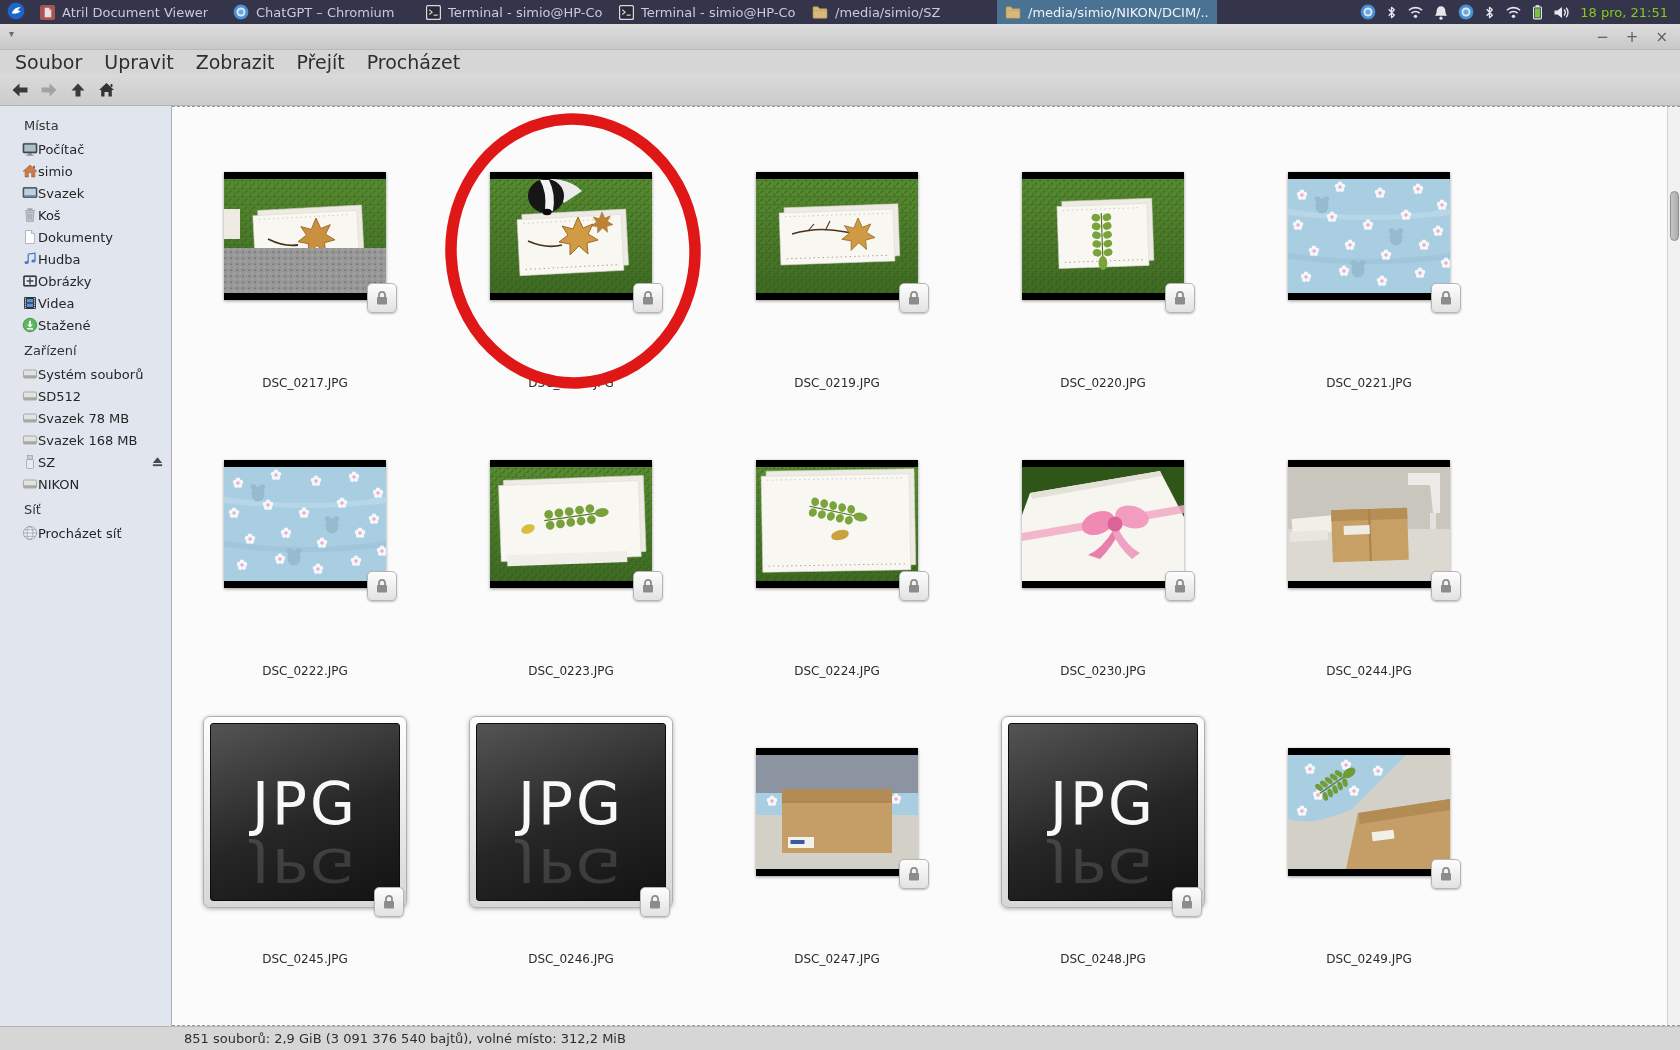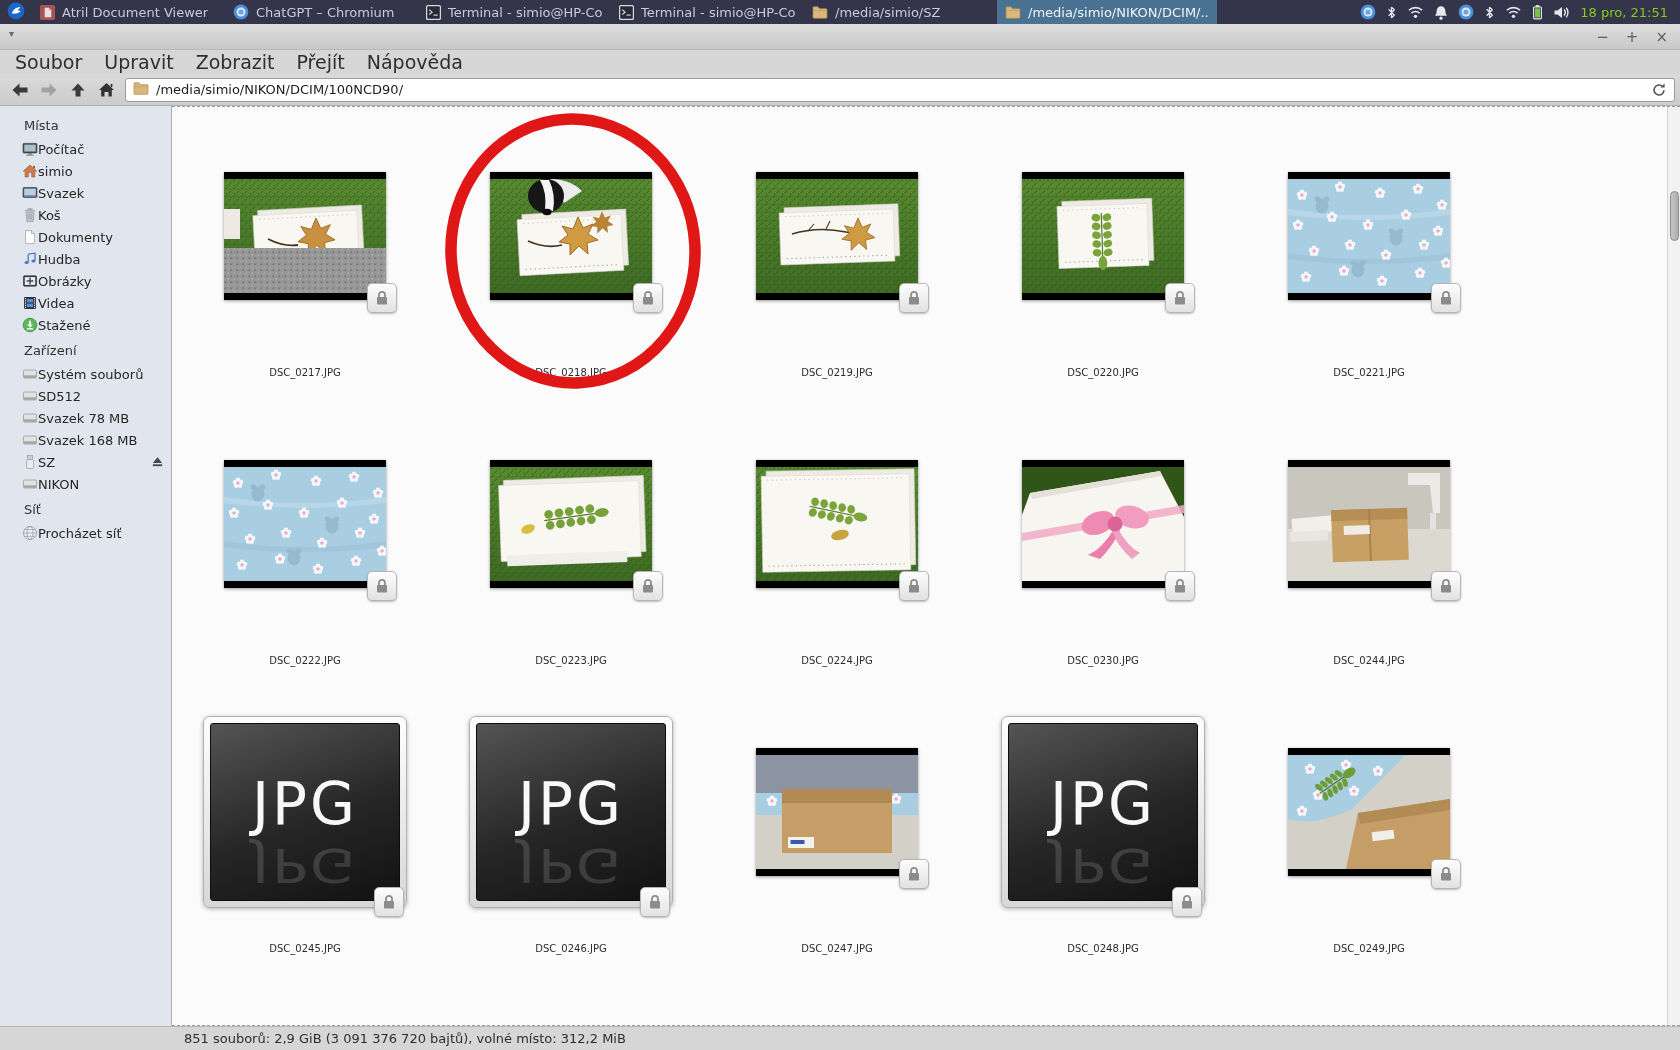--- a/index.html
+++ b/index.html
@@ -42,21 +42,21 @@
   .fileview{flex:1;background:#fbfbfb;position:relative;border-top:1px dashed #9a9a9a;border-bottom:1px dashed #9a9a9a;overflow:hidden}
   .grid{display:grid;grid-template-columns:repeat(5,266px);grid-auto-rows:288px;padding:9px 0 0 0}
   .cell{display:flex;flex-direction:column;align-items:center}
   .thumb-zone{height:240px;display:flex;align-items:center;justify-content:center;position:relative}
   .photo-thumb{position:relative;background:#000;padding:7px 0;box-shadow:0 1px 3px rgba(0,0,0,.4)}
   .photo-thumb svg{display:block}
   .jpg-frame{position:relative;width:204px;height:192px;border-radius:7px;background:linear-gradient(#fefefe,#d7d7d7);border:1px solid #b0b0b0;box-shadow:0 1px 4px rgba(0,0,0,.3);padding:6px}
   .jpg-inner{width:100%;height:100%;border-radius:3px;background:linear-gradient(160deg,#545454 0%,#262626 55%,#121212 100%);display:flex;align-items:center;justify-content:center;overflow:hidden;position:relative;border:1px solid #0c0c0c}
   .jpg-text{color:#f8f8f8;font-size:58px;letter-spacing:3px;line-height:1;position:relative;top:-8px}
   .jpg-reflect{position:absolute;left:50%;transform:translateX(-50%) scaleY(-0.8);top:112px;color:#fff;opacity:.14;font-size:58px;letter-spacing:3px;line-height:1}
-  .file-label{margin-top:11px;font-size:10px;color:#2b2b2b}
+  .file-label{margin-top:20px;font-size:12px;color:#2b2b2b}
   .lock-emblem{position:absolute;width:30px;height:30px;border-radius:5px;background:linear-gradient(#fdfdfd,#e2e2e2);border:1px solid #b5b5b5;display:flex;align-items:center;justify-content:center;box-shadow:0 1px 2px rgba(0,0,0,.25)}
   .lock-photo{right:-11px;bottom:-13px}
   .lock-frame{right:2px;bottom:-10px}
 
   .annotation-svg{position:absolute;left:0;top:0;pointer-events:none}
   .scrollbar{position:absolute;right:0;top:0;bottom:0;width:13px;background:#f1f1f1;border-left:1px solid #d2d2d2}
   .scroll-thumb{position:absolute;top:84px;left:1.5px;width:9px;height:50px;border-radius:5px;background:linear-gradient(90deg,#c6c6c6,#adadad);border:1px solid #8d8d8d}
 
   .statusbar{height:24px;background:#d6d6d6;border-top:1px solid #b5b5b5;display:flex;align-items:center;font-size:13px;color:#2e2e2e;padding-left:184px;flex-shrink:0}
 </style>
@@ -208,21 +208,21 @@
         <span>+</span>
         <span>×</span>
       </span>
     </div>
 
     <div class="menubar" id="menubar">
         <span class="menu-item">Soubor</span>
         <span class="menu-item">Upravit</span>
         <span class="menu-item">Zobrazit</span>
         <span class="menu-item">Přejít</span>
-        <span class="menu-item">Nápověda</span>
+        <span class="menu-item">Procházet</span>
       </div>
 
     <div class="toolbar">
       <span class="nav-btn">
         <svg width="18" height="16" viewBox="0 0 18 16">
             <path d="M8.5 1.5 L1.5 8 l7 6.5 V10.5 H16.5 v-5 H8.5 Z" fill="#3a3a3a"></path>
           </svg>
       </span>
       <span class="nav-btn">
         <svg width="18" height="16" viewBox="0 0 18 16">
@@ -233,35 +233,20 @@
         <svg width="16" height="16" viewBox="0 0 16 16">
             <path d="M1.5 8.5 L8 1.5 l6.5 7 H10.5 V14.5 h-5 V8.5 Z" fill="#3a3a3a"></path>
           </svg>
       </span>
       <span class="nav-btn">
         <svg width="17" height="16" viewBox="0 0 17 16">
             <path d="M8.5 1 L16 8 h-2.2 v6.5 H10.5 V10 h-4 v4.5 H3.2 V8 H1 Z" fill="#333333"></path>
             <rect x="12.6" y="2" width="1.8" height="3" fill="#333333"></rect>
           </svg>
       </span>
-      <span class="path-entry">
-        <span>
-          <svg width="16" height="16" viewBox="0 0 16 16">
-              <path d="M1 13.5 V3.6 a.8.8 0 0 1 .8-.8 h4.2 l1.6 1.9 h6.6 a.8.8 0 0 1 .8.8 v8 a.8.8 0 0 1-.8.8 H1.8 a.8.8 0 0 1-.8-.8 Z" fill="#d9b87c" stroke="#a8874a" stroke-width="0.7"></path>
-              <path d="M1 6.6 h14" stroke="#c3a263" stroke-width="0.8"></path>
-            </svg>
-        </span>
-        <span class="path-text">/media/simio/NIKON/DCIM/100NCD90/</span>
-        <span class="reload-btn">
-          <svg width="16" height="16" viewBox="0 0 16 16">
-              <path d="M13 8.2 a5 5 0 1 1 -1.6-3.9" stroke="#555555" stroke-width="1.6" fill="none"></path>
-              <path d="M13.6 1.4 v4.2 h-4.2 Z" fill="#555555"></path>
-            </svg>
-        </span>
-      </span>
     </div>
 
     <div class="main">
       <div class="sidebar" id="sidebar">
           <div class="side-header">Místa</div>
           <div class="side-item">
             <span style="display:flex">
               <svg width="16" height="16" viewBox="0 0 16 16">
                 <rect x="1" y="2.4" width="14" height="9.6" rx="1" fill="#4a4f57" stroke="#2e3238" stroke-width=".6"></rect>
                 <rect x="2.3" y="3.7" width="11.4" height="6.8" fill="#aebfcc"></rect>
@@ -1363,16 +1348,16 @@
           <ellipse cx="401" cy="144" rx="122" ry="132" fill="none" stroke-width="11.5" transform="rotate(-3 401 144)" stroke="#e01717"></ellipse>
         </svg>
 
         <div class="scrollbar">
           <div class="scroll-thumb"></div>
         </div>
       </div>
     </div>
 
     <div class="statusbar">
-      <span>851 souborů: 2,9 GiB (3 091 376 720 bajtů), volné místo: 312,2 MiB</span>
+      <span>851 souborů: 2,9 GiB (3 091 376 540 bajtů), volné místo: 312,2 MiB</span>
     </div>
   </div>
 </div>
 
 </body></html>

